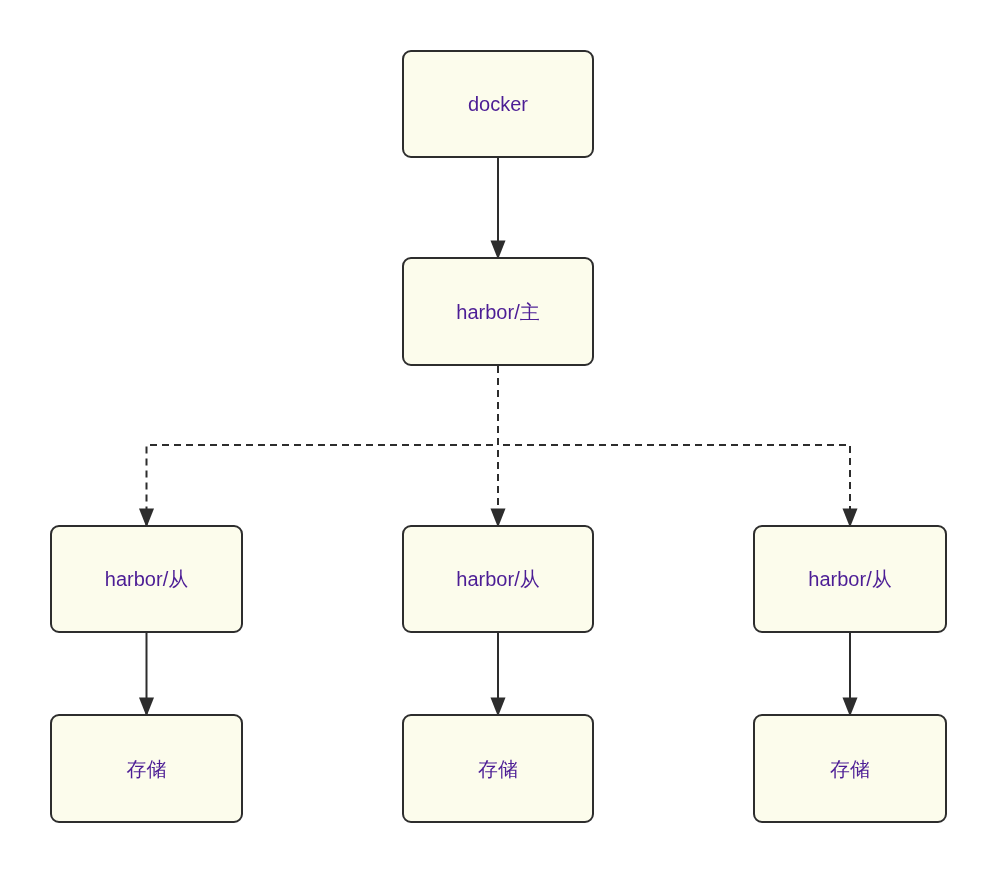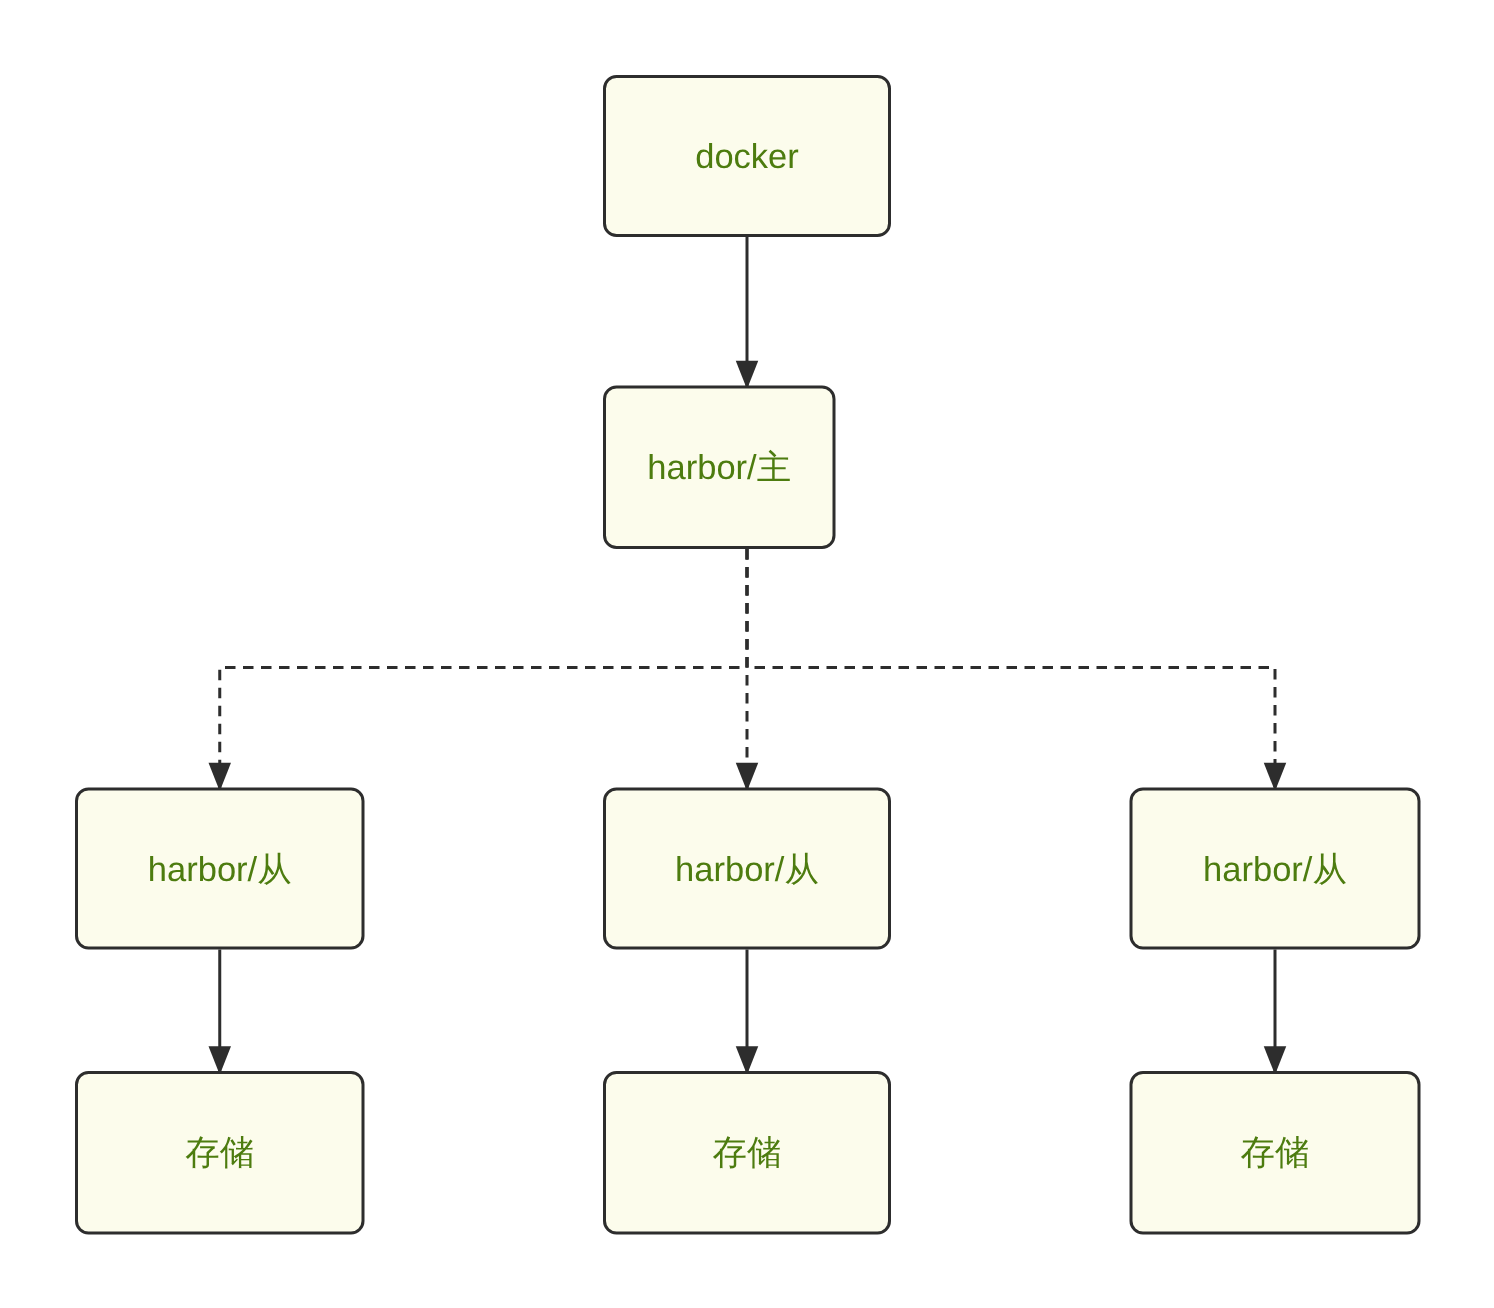--- a/index.html
+++ b/index.html
@@ -27,22 +27,22 @@
     position: absolute;
     box-sizing: border-box;
     border: 2px solid #2d2d2d;
     border-radius: 9px;
     background: #fcfcec;
     display: flex;
     align-items: center;
     justify-content: center;
   }
   .node-label {
-    color: #4d7c0f;
-    font-size: 23px;
+    color: #4c1d95;
+    font-size: 20px;
     line-height: 1;
     white-space: nowrap;
     user-select: none;
   }
 </style>
 </head>
 <body>
 
 <div id="canvas">
 
@@ -59,21 +59,21 @@
         <polyline points="498,366 498,445 850,445 850,527" fill="none" stroke="#2d2d2d" stroke-width="2" stroke-dasharray="7 5" marker-end="url(#arrowhead)"></polyline>
         <polyline points="146.5,633 146.5,716" fill="none" stroke="#2d2d2d" stroke-width="2" marker-end="url(#arrowhead)"></polyline>
         <polyline points="498,633 498,716" fill="none" stroke="#2d2d2d" stroke-width="2" marker-end="url(#arrowhead)"></polyline>
         <polyline points="850,633 850,716" fill="none" stroke="#2d2d2d" stroke-width="2" marker-end="url(#arrowhead)"></polyline>
       </g>
   </svg>
 
   <div class="node" style="left: 402px; top: 50px; width: 192px; height: 108px; background: rgb(252, 252, 236); border-color: rgb(45, 45, 45);">
     <span class="node-label">docker</span>
   </div>
-  <div class="node" style="left: 402px; top: 257px; width: 155px; height: 109px; background: rgb(252, 252, 236); border-color: rgb(45, 45, 45);">
+  <div class="node" style="left: 402px; top: 257px; width: 192px; height: 109px; background: rgb(252, 252, 236); border-color: rgb(45, 45, 45);">
     <span class="node-label">harbor/主</span>
   </div>
   <div class="node" style="left: 50px; top: 525px; width: 193px; height: 108px; background: rgb(252, 252, 236); border-color: rgb(45, 45, 45);">
     <span class="node-label">harbor/从</span>
   </div>
   <div class="node" style="left: 402px; top: 525px; width: 192px; height: 108px; background: rgb(252, 252, 236); border-color: rgb(45, 45, 45);">
     <span class="node-label">harbor/从</span>
   </div>
   <div class="node" style="left: 753px; top: 525px; width: 194px; height: 108px; background: rgb(252, 252, 236); border-color: rgb(45, 45, 45);">
     <span class="node-label">harbor/从</span>

